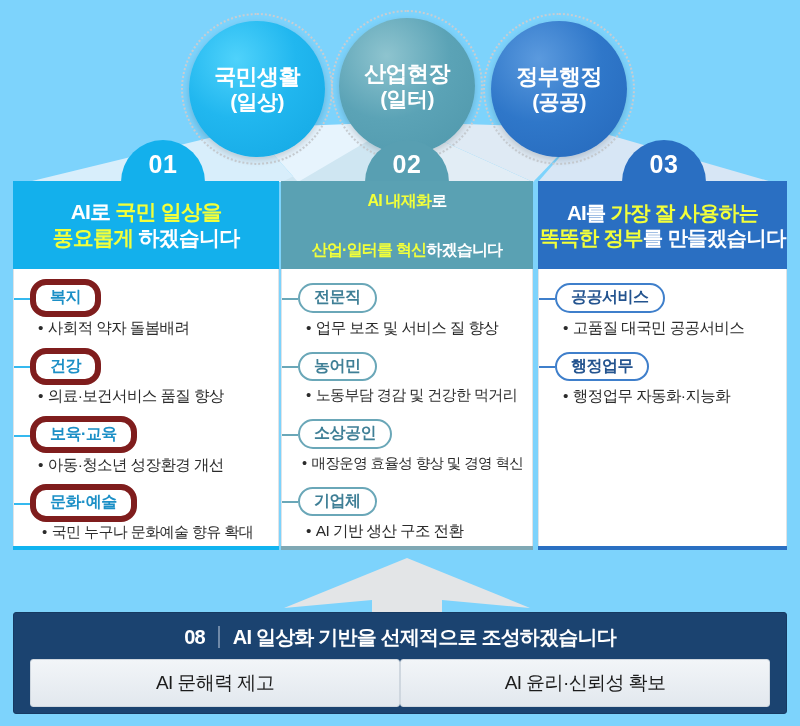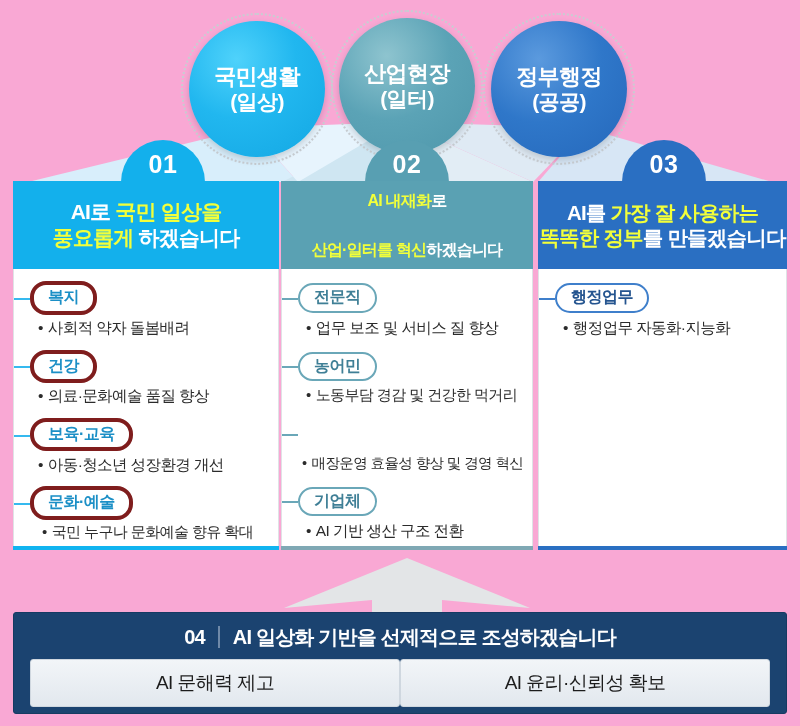--- a/index.html
+++ b/index.html
@@ -4,21 +4,21 @@
 <style>
   html,body{margin:0;padding:0;background:#ffffff;}
   body{
     font-family:"Liberation Sans","DejaVu Sans",sans-serif;
     -webkit-font-smoothing:antialiased;
   }
   #stage{
     position:relative;
     width:800px;height:726px;
     overflow:hidden;
-    background:#f9a8d4;
+    background:#7dd3fc;
   }
 
   
   #roof{position:absolute;left:0;top:0;width:800px;height:200px;}
 
   
   .circle-wrap{position:absolute;width:136px;height:136px;}
   .dotring{
     position:absolute;left:-8px;top:-8px;
     width:152px;height:152px;border-radius:50%;
@@ -96,21 +96,21 @@
   .pill{
     margin-left:16px;
     border-radius:16px;
     padding:3px 14px 4px 14px;
     font-size:16px;font-weight:bold;
     letter-spacing:-.5px;
     background:#fff;
     box-sizing:border-box;
     line-height:1.15;
   }
-  .p1{border:4px solid #7f1d1d;color:#1b8fc6;}
+  .p1{border:6px solid #7f1d1d;color:#1b8fc6;}
   .p2{border:2px solid #6aa7b8;color:#3f7f96;}
   .p3{border:2px solid #3f7fcb;color:#24548f;}
   .bullet{
     font-size:15.5px;color:#2b2b2b;
     letter-spacing:-.6px;
     padding:5px 6px 8px 24px;
     line-height:1.25;
     white-space:nowrap;
   }
   .bullet .dot{margin-right:5px;}
@@ -200,21 +200,21 @@
           <div class="tick" style="background:#35b9ef;"></div>
           <div class="pill p1">복지</div>
         </div>
         <div class="bullet"><span class="dot">•</span><span>사회적 약자 돌봄배려</span></div>
       </div>
       <div class="group">
         <div class="pill-row">
           <div class="tick" style="background:#35b9ef;"></div>
           <div class="pill p1">건강</div>
         </div>
-        <div class="bullet"><span class="dot">•</span><span>의료·문화예술 품질 향상</span></div>
+        <div class="bullet"><span class="dot">•</span><span>의료·보건서비스 품질 향상</span></div>
       </div>
       <div class="group">
         <div class="pill-row">
           <div class="tick" style="background:#35b9ef;"></div>
           <div class="pill p1">보육·교육</div>
         </div>
         <div class="bullet"><span class="dot">•</span><span>아동·청소년 성장환경 개선</span></div>
       </div>
       <div class="group">
         <div class="pill-row">
@@ -243,20 +243,21 @@
       <div class="group">
         <div class="pill-row">
           <div class="tick" style="background:#6aa7b8;"></div>
           <div class="pill p2">농어민</div>
         </div>
         <div class="bullet" style="font-size:15px;"><span class="dot">•</span><span>노동부담 경감 및 건강한 먹거리</span></div>
       </div>
       <div class="group">
         <div class="pill-row">
           <div class="tick" style="background:#6aa7b8;"></div>
+          <div class="pill p2">소상공인</div>
         </div>
         <div class="bullet" style="font-size:14.5px;padding-left:20px;"><span class="dot">•</span><span>매장운영 효율성 향상 및 경영  혁신</span></div>
       </div>
       <div class="group">
         <div class="pill-row">
           <div class="tick" style="background:#6aa7b8;"></div>
           <div class="pill p2">기업체</div>
         </div>
         <div class="bullet"><span class="dot">•</span><span>AI 기반 생산 구조 전환</span></div>
       </div>
@@ -266,35 +267,42 @@
 
   <div class="col" style="left:538px;top:181px;width:249px;">
     <div class="col-head h3" style="height:88px;font-size:20.5px;">
       <div><span>AI를 </span><span class="hl">가장 잘 사용하는</span></div>
       <div><span class="hl">똑똑한 정부</span><span>를 만들겠습니다</span></div>
     </div>
     <div class="col-body" style="height:277px;">
       <div class="group">
         <div class="pill-row">
           <div class="tick" style="background:#3f7fcb;"></div>
+          <div class="pill p3">공공서비스</div>
+        </div>
+        <div class="bullet"><span class="dot">•</span><span>고품질 대국민 공공서비스</span></div>
+      </div>
+      <div class="group">
+        <div class="pill-row">
+          <div class="tick" style="background:#3f7fcb;"></div>
           <div class="pill p3">행정업무</div>
         </div>
         <div class="bullet"><span class="dot">•</span><span>행정업무 자동화·지능화</span></div>
       </div>
     </div>
     <div class="col-foot f3"></div>
   </div>
 
   <svg id="uparrow" viewBox="0 0 250 56">
     <polygon points="125,2 248,52 160,44 160,56 90,56 90,44 2,52" fill="#e3e5e7"></polygon>
   </svg>
 
   <div id="bottom">
     <div id="bottom-title">
-      <span id="bottom-num">04</span>
+      <span id="bottom-num">08</span>
       <span id="bottom-div"></span>
       <span>AI 일상화 기반을 선제적으로 조성하겠습니다</span>
     </div>
     <div id="bottom-boxes">
       <div class="bbox">AI 문해력 제고</div>
       <div class="bbox">AI 윤리·신뢰성 확보</div>
     </div>
   </div>
 
 </div>

